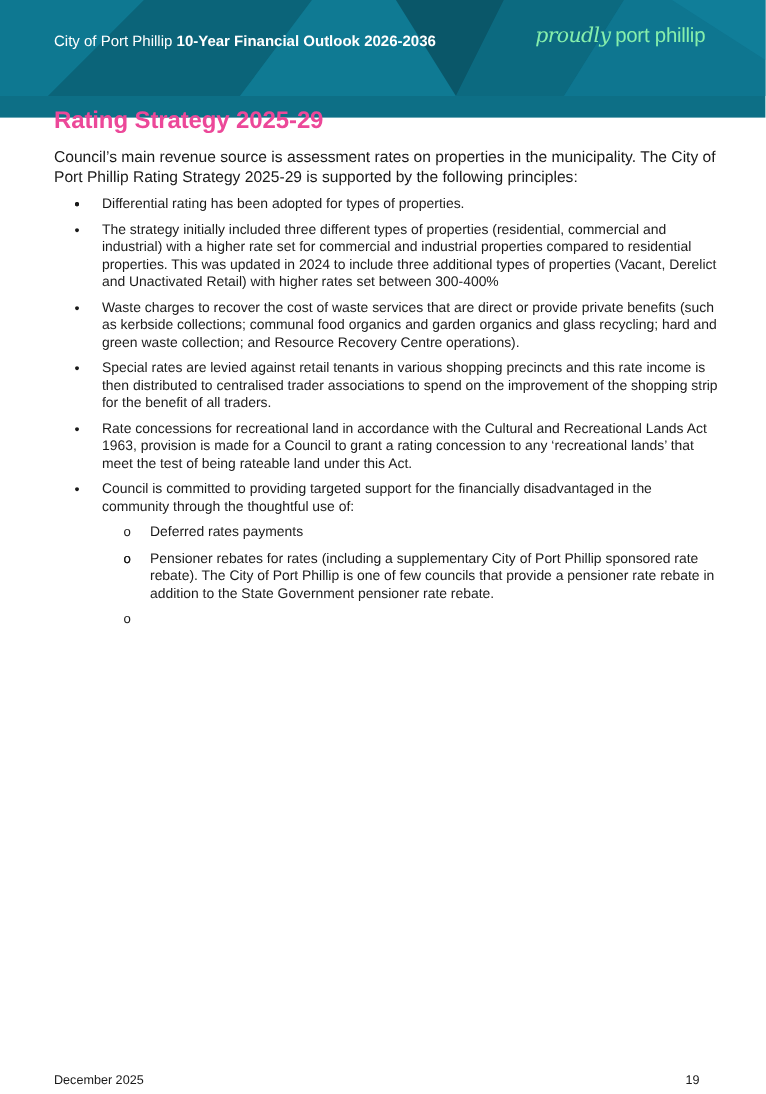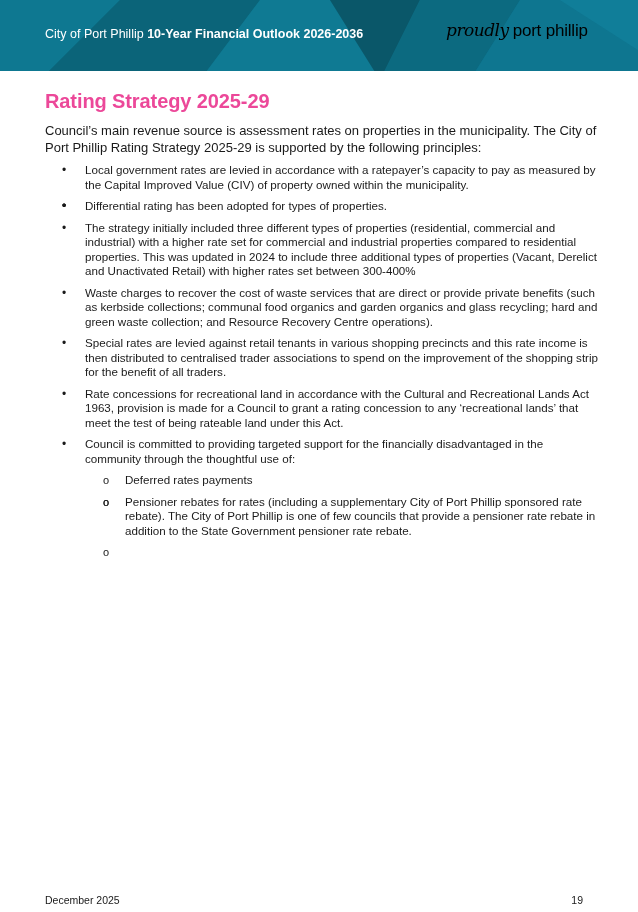--- a/index.html
+++ b/index.html
@@ -1,32 +1,32 @@
 <!DOCTYPE html>
 <html><head>
   <meta charset="utf-8">
   <style>
     * { margin: 0; padding: 0; box-sizing: border-box; }
     html, body { width: 638px; height: 912px; background: #ffffff; overflow: hidden; }
     body { font-family: "Liberation Sans", sans-serif; color: #1a1a1a; position: relative; }
 
     .banner {
-      position: absolute; left: 0; top: 0; width: 638px; height: 71px;
+      position: absolute; left: 0; top: 0; width: 638px; height: 98px;
       background: #0d6f86; overflow: hidden;
     }
     .banner svg.bg { position: absolute; left: 0; top: 0; }
     .banner-title {
       position: absolute; left: 45px; top: 27px;
       color: #ffffff; font-size: 12.5px; letter-spacing: 0;
       white-space: nowrap;
     }
     .banner-title b { font-weight: bold; }
     .logo {
       position: absolute; left: 446px; top: 20px;
-      color: #000000; white-space: nowrap; display: flex; align-items: baseline;
+      color: #86efac; white-space: nowrap; display: flex; align-items: baseline;
     }
     .logo-proudly {
       font-family: "DejaVu Serif", serif; font-style: italic;
       font-size: 17px; margin-right: 4px; letter-spacing: -0.5px;
     }
     .logo-pp { font-weight: normal; font-size: 17px; letter-spacing: -0.2px; }
 
     .content { position: absolute; left: 45px; top: 90px; width: 555px; }
     h1 {
       color: #ec4899; font-size: 20px; font-weight: bold;
@@ -78,21 +78,21 @@
     <span class="logo-proudly">proudly</span>
     <span class="logo-pp">port phillip</span>
   </div>
 </div>
 
 <div class="content">
   <h1>Rating Strategy 2025-29</h1>
   <p class="intro">Council’s main revenue source is assessment rates on properties in the municipality. The City of Port Phillip Rating Strategy 2025-29 is supported by the following principles:</p>
 
   <ul class="bullets">
-    <li><span class="bullet-dot">•</span><span>Local government rates are levied in accordance with a ratepayer’s capacity to pay as measured by the Capital Improved Value (CIV) of property owned within the municipality.</span></li>
+    <li><span class="bullet-dot">•</span></li>
     <li><span class="bullet-dot">•</span></li>
     <li><span class="bullet-dot">•</span></li>
     <li><span class="bullet-dot">•</span><span>Differential rating has been adopted for types of properties.</span></li>
     <li><span class="bullet-dot">•</span><span>The strategy initially included three different types of properties (residential, commercial and industrial) with a higher rate set for commercial and industrial properties compared to residential properties. This was updated in 2024 to include three additional types of properties (Vacant, Derelict and Unactivated Retail) with higher rates set between 300-400%</span></li>
     <li><span class="bullet-dot">•</span><span>Waste charges to recover the cost of waste services that are direct or provide private benefits (such as kerbside collections; communal food organics and garden organics and glass recycling; hard and green waste collection; and Resource Recovery Centre operations).</span></li>
     <li><span class="bullet-dot">•</span><span>Special rates are levied against retail tenants in various shopping precincts and this rate income is then distributed to centralised trader associations to spend on the improvement of the shopping strip for the benefit of all traders.</span></li>
     <li><span class="bullet-dot">•</span><span>Rate concessions for recreational land in accordance with the Cultural and Recreational Lands Act 1963, provision is made for a Council to grant a rating concession to any ‘recreational lands’ that meet the test of being rateable land under this Act.</span></li>
     <li><span class="bullet-dot">•</span><span>Council is committed to providing targeted support for the financially disadvantaged in the community through the thoughtful use of:</span>
       <ul class="sub">
         <li><span class="sub-dot">o</span><span>Deferred rates payments</span></li>

